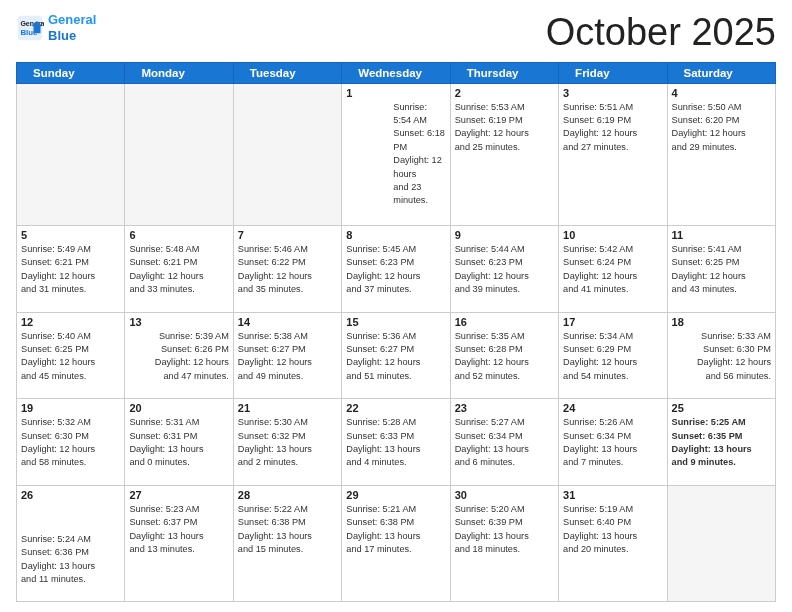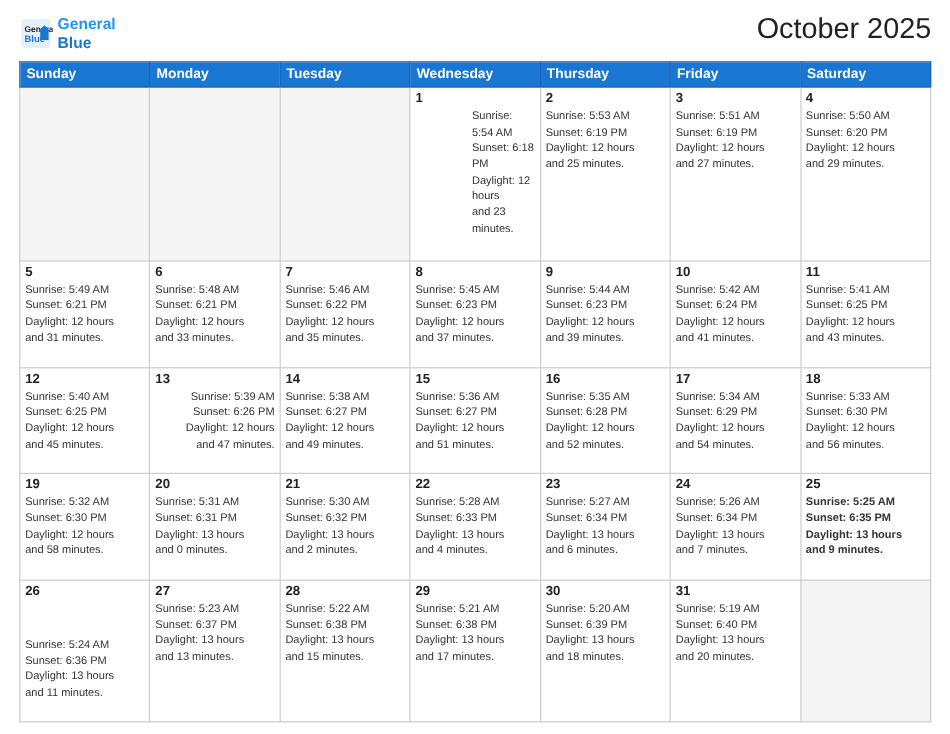--- a/index.html
+++ b/index.html
@@ -38,21 +38,21 @@
       color: #2196f3;
     }
     .logo-icon {
       width: 28px;
       height: 28px;
     }
     .title-block {
       text-align: right;
     }
     .month-title {
-      font-size: 24px;
+      font-size: 38px;
       font-weight: normal;
       color: #222;
       line-height: 1.1;
     }
     .location {
       font-size: 13px;
       color: #444;
     }
     .calendar {
       flex: 1;
@@ -60,21 +60,21 @@
       border-collapse: collapse;
       width: 100%;
       table-layout: fixed;
     }
     .calendar th {
       background: #1976d2;
       color: #fff;
       font-size: 11.5px;
       font-weight: bold;
       text-align: left;
-      padding: 4px 5px;
+      padding: 4px 16px;
       border: 1px solid #1565c0;
     }
     .calendar td {
       vertical-align: top;
       border: 1px solid #ccc;
       padding: 3px 4px;
       font-size: 9.2px;
       color: #222;
       background: #fff;
       height: 78px;
@@ -255,21 +255,21 @@
           </td>
           <td>
             <span class="day-num">17</span>
             <div class="day-info" style="white-space: pre-line;">Sunrise: 5:34 AM
 Sunset: 6:29 PM
 Daylight: 12 hours
 and 54 minutes.</div>
           </td>
           <td>
             <span class="day-num">18</span>
-            <div class="day-info" style="white-space: pre-line;">Sunrise: 5:33 AM
+            <div class="day-info" style="white-space: pre-line; text-align: right;">Sunrise: 5:33 AM
 Sunset: 6:30 PM
 Daylight: 12 hours
 and 56 minutes.</div>
           </td>
         </tr>
         <tr>
           <td>
             <span class="day-num">19</span>
             <div class="day-info" style="white-space: pre-line;">Sunrise: 5:32 AM
 Sunset: 6:30 PM

